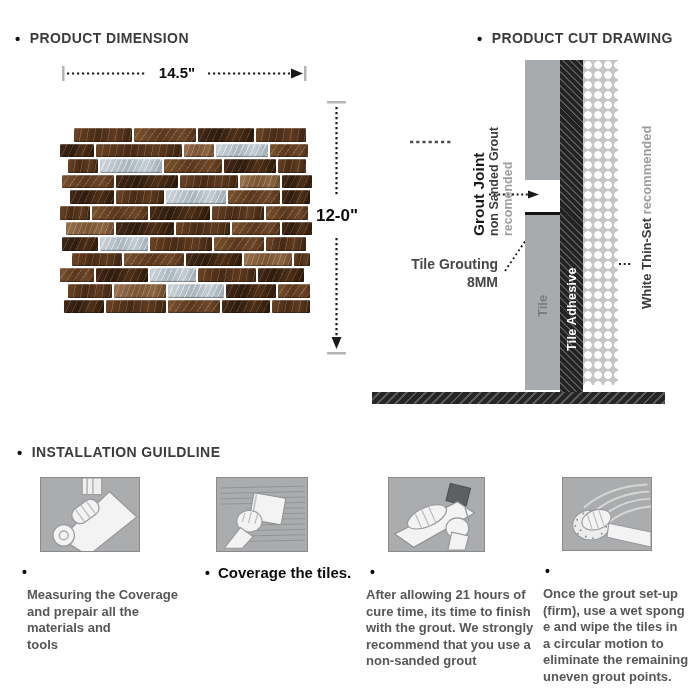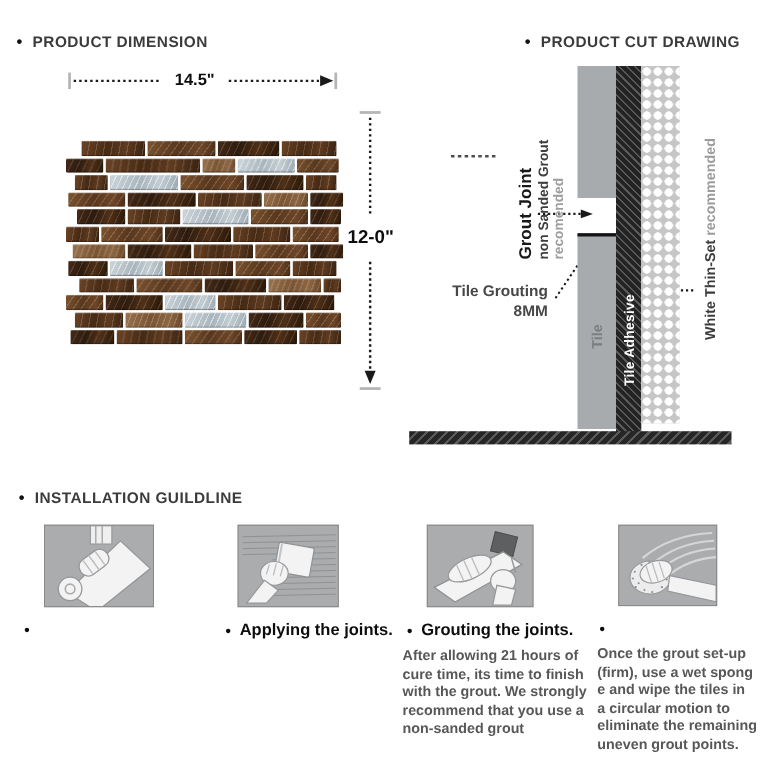--- a/index.html
+++ b/index.html
@@ -239,20 +239,24 @@
           <rect x="30" y="26" width="30" height="17" rx="8" fill="#f3f3f3" stroke="#95979a" stroke-width="1.2"></rect>
           <line x1="38" y1="27" x2="38" y2="42" stroke="#b6b8ba" stroke-width="1.2"></line>
           <line x1="45" y1="26" x2="45" y2="43" stroke="#b6b8ba" stroke-width="1.2"></line>
           <line x1="52" y1="27" x2="52" y2="42" stroke="#b6b8ba" stroke-width="1.2"></line>
         </g>
       </svg>
     </div>
     <div class="step-title" style="padding-left:8px;">
       <span class="dot">•</span>
     </div>
+    <div class="step-desc" style="padding-left:13px;">Measuring the Coverage
+and prepair all the
+materials and
+tools</div>
   </div>
 
   <div class="step-col" style="left:198px;width:172px;">
     <div class="step-box" style="margin-left:18px;width:92px;height:75px;">
       <svg width="90" height="73" viewBox="0 0 100 75">
         <rect width="100" height="75" fill="#aaacae"></rect>
         <g stroke="#8f9193" stroke-width="1">
           <line x1="4" y1="8" x2="98" y2="6"></line>
             <line x1="4" y1="14" x2="98" y2="12"></line>
           <line x1="4" y1="20" x2="98" y2="18"></line>
@@ -272,21 +276,21 @@
         </g>
         <ellipse cx="36" cy="45" rx="14" ry="12" fill="#f3f3f3" stroke="#95979a" stroke-width="1.2"></ellipse>
         <polygon points="8,75 26,52 40,62 28,75" fill="#f3f3f3" stroke="#95979a" stroke-width="1.2"></polygon>
         <line x1="31" y1="36" x2="28" y2="46" stroke="#b6b8ba" stroke-width="1.2"></line>
         <line x1="38" y1="35" x2="35" y2="47" stroke="#b6b8ba" stroke-width="1.2"></line>
         <line x1="45" y1="37" x2="42" y2="48" stroke="#b6b8ba" stroke-width="1.2"></line>
       </svg>
     </div>
     <div class="step-title" style="padding-left:7px;">
       <span class="dot">•</span>
-      <span>Applying the joints.</span>
+      <span>Coverage the tiles.</span>
     </div>
   </div>
 
   <div class="step-col" style="left:364px;width:176px;">
     <div class="step-box" style="margin-left:24px;width:97px;height:75px;">
       <svg width="95" height="73" viewBox="0 0 100 75">
         <rect width="100" height="75" fill="#aaacae"></rect>
         <rect x="62" y="7" width="22" height="19" transform="rotate(14 73 16)" fill="#5d5f61" stroke="#4a4c4e" stroke-width="1"></rect>
         <polygon points="6,58 72,24 90,36 26,72" fill="#f3f3f3" stroke="#8f9193" stroke-width="1.2"></polygon>
         <g transform="rotate(-24 40 40)">
@@ -295,21 +299,20 @@
           <line x1="38" y1="31" x2="38" y2="49" stroke="#b6b8ba" stroke-width="1.2"></line>
           <line x1="46" y1="31" x2="46" y2="49" stroke="#b6b8ba" stroke-width="1.2"></line>
         </g>
         <ellipse cx="72" cy="52" rx="12" ry="11" fill="#f3f3f3" stroke="#95979a" stroke-width="1.2"></ellipse>
         <polygon points="62,75 66,56 84,60 80,75" fill="#f3f3f3" stroke="#95979a" stroke-width="1.2"></polygon>
         <line x1="80" y1="30" x2="84" y2="44" stroke="#95979a" stroke-width="1.4"></line>
       </svg>
     </div>
     <div class="step-title" style="padding-left:6px;">
       <span class="dot">•</span>
-      <span>Grouting the joints.</span>
     </div>
     <div class="step-desc" style="padding-left:2px;">After allowing 21 hours of
 cure time, its time to finish
 with the grout. We strongly
 recommend that you use a
 non-sanded grout</div>
   </div>
 
   <div class="step-col" style="left:541px;width:155px;">
     <div class="step-box" style="margin-left:21px;width:90px;height:74px;">

